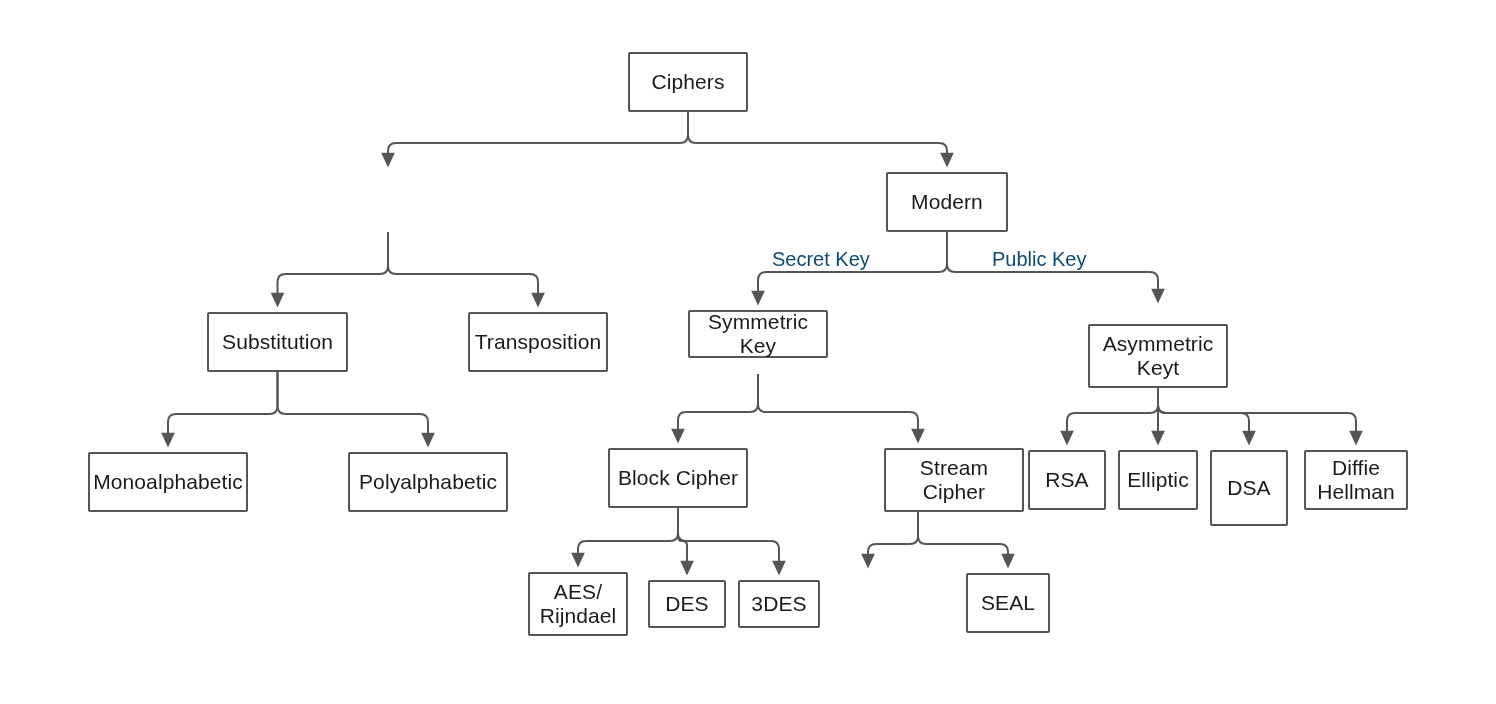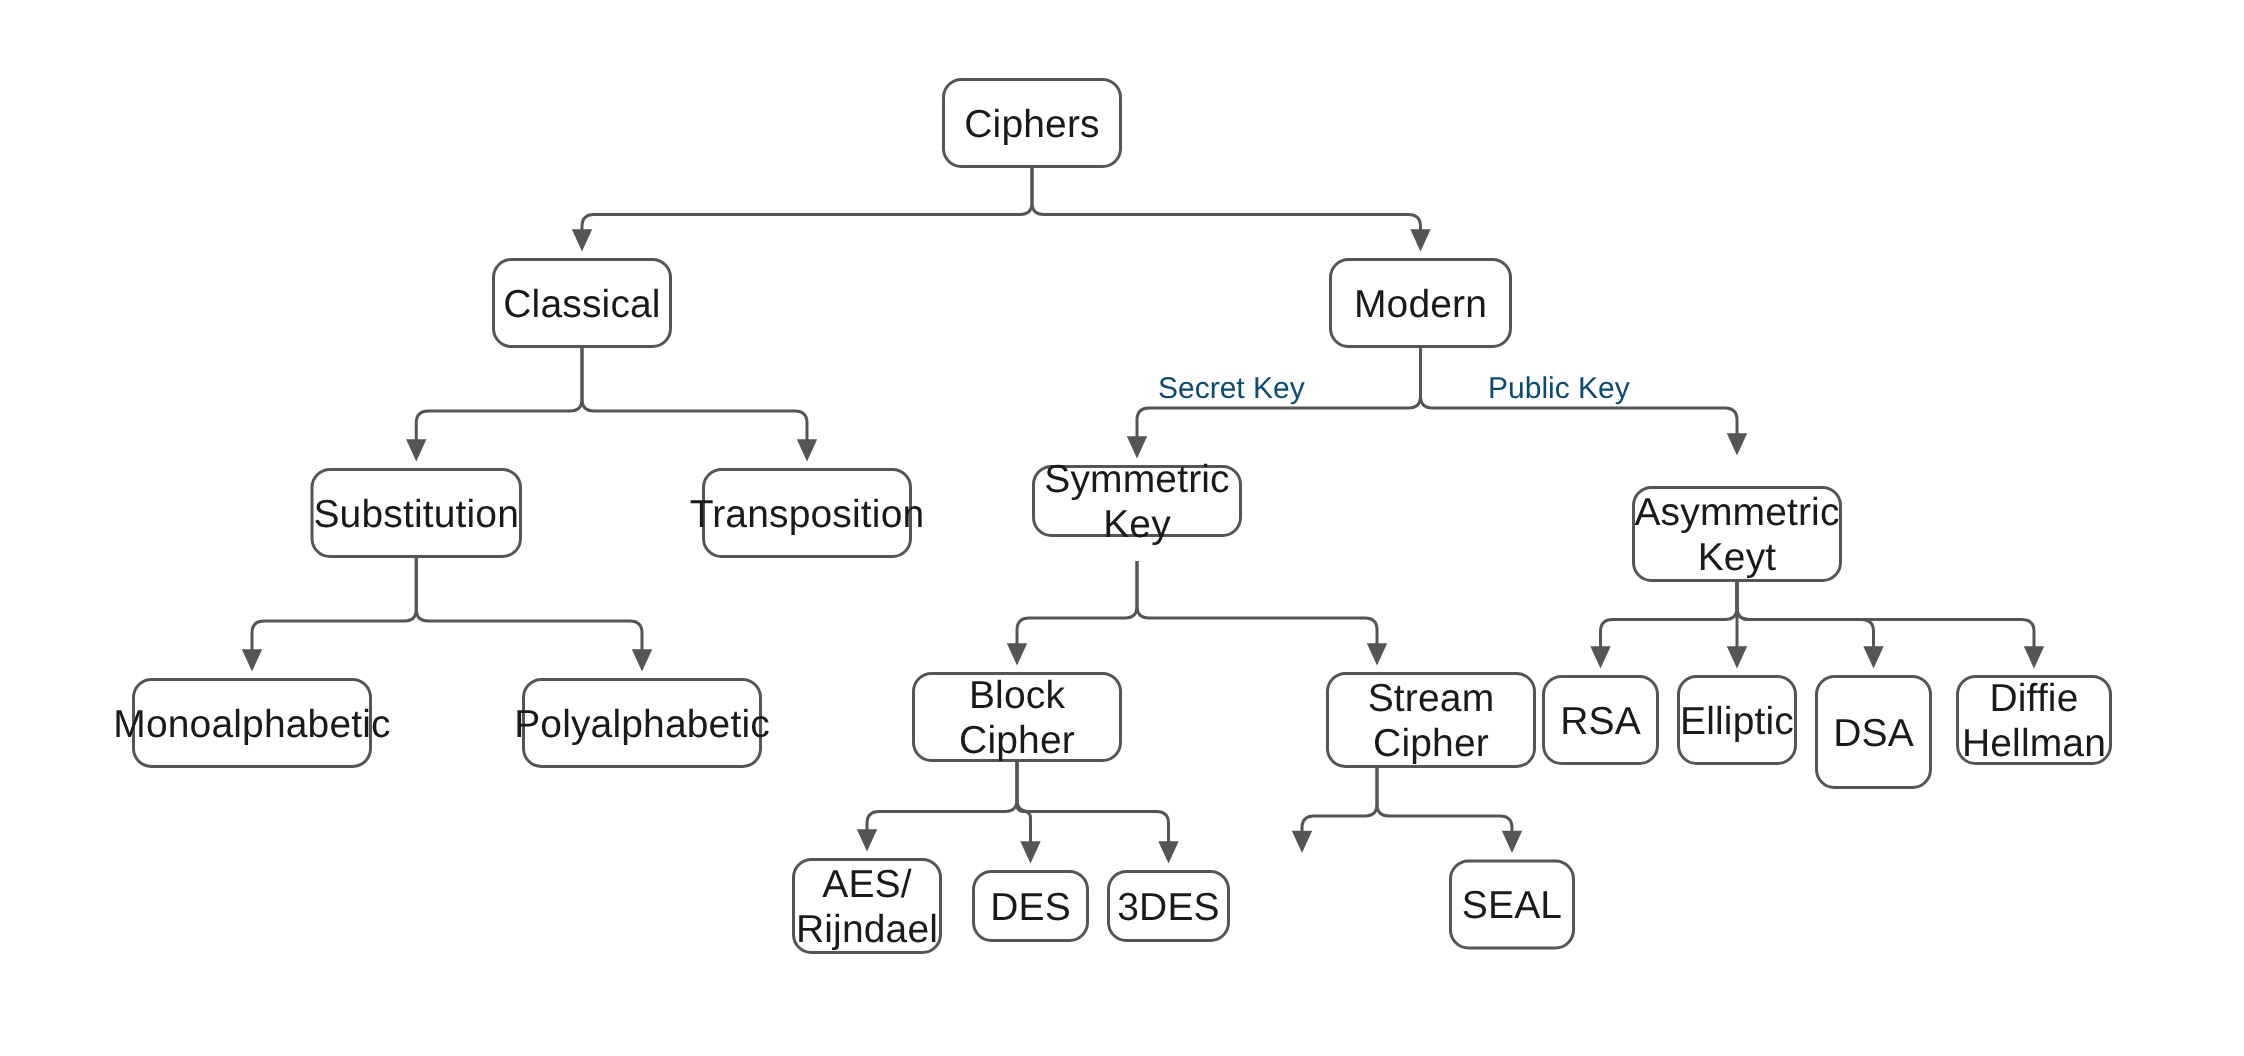--- a/index.html
+++ b/index.html
@@ -24,27 +24,27 @@
     top: 0;
     width: 1496px;
     height: 704px;
     pointer-events: none;
   }
   .node {
     position: absolute;
     box-sizing: border-box;
     background: #ffffff;
     border: 2px solid #555555;
-    border-radius: 13px;
+    border-radius: 2px;
     display: flex;
     align-items: center;
     justify-content: center;
     text-align: center;
     color: #1a1a1a;
-    font-size: 26px;
+    font-size: 21px;
     line-height: 1.16;
     letter-spacing: 0.1px;
     white-space: pre-line;
     padding: 0 4px;
   }
   .edge-label {
     position: absolute;
     color: #0c4a6e;
     font-size: 20px;
     white-space: nowrap;
@@ -79,21 +79,20 @@
         <path d="M1158,372 L1158,405 Q1158,413 1166,413 L1348,413 Q1356,413 1356,421 L1356,438" marker-end="url(#arrow)"></path>
         <path d="M678,508 L678,533 Q678,541 670,541 L586,541 Q578,541 578,549 L578,560" marker-end="url(#arrow)"></path>
         <path d="M678,508 L678,536.5 Q678,541 682.5,541 L682.5,541 Q687,541 687,545.5 L687,568" marker-end="url(#arrow)"></path>
         <path d="M678,508 L678,533 Q678,541 686,541 L771,541 Q779,541 779,549 L779,568" marker-end="url(#arrow)"></path>
         <path d="M918,512 L918,536 Q918,544 910,544 L876,544 Q868,544 868,552 L868,561" marker-end="url(#arrow)"></path>
         <path d="M918,512 L918,536 Q918,544 926,544 L1000,544 Q1008,544 1008,552 L1008,561" marker-end="url(#arrow)"></path>
       </g>
   </svg>
 
   <div class="node" style="left: 628px; top: 52px; width: 120px; height: 60px;">Ciphers</div>
-  <div class="node" style="left: 328px; top: 172px; width: 120px; height: 60px;">Classical</div>
   <div class="node" style="left: 886px; top: 172px; width: 122px; height: 60px;">Modern</div>
   <div class="node" style="left: 207px; top: 312px; width: 141px; height: 60px;">Substitution</div>
   <div class="node" style="left: 468px; top: 312px; width: 140px; height: 60px;">Transposition</div>
   <div class="node" style="left: 688px; top: 310px; width: 140px; height: 48px;">Symmetric
 Key</div>
   <div class="node" style="left: 1088px; top: 308px; width: 140px; height: 64px; margin-top: 16px;">Asymmetric
 Keyt</div>
   <div class="node" style="left: 88px; top: 452px; width: 160px; height: 60px;">Monoalphabetic</div>
   <div class="node" style="left: 348px; top: 452px; width: 160px; height: 60px;">Polyalphabetic</div>
   <div class="node" style="left: 608px; top: 448px; width: 140px; height: 60px;">Block Cipher</div>

